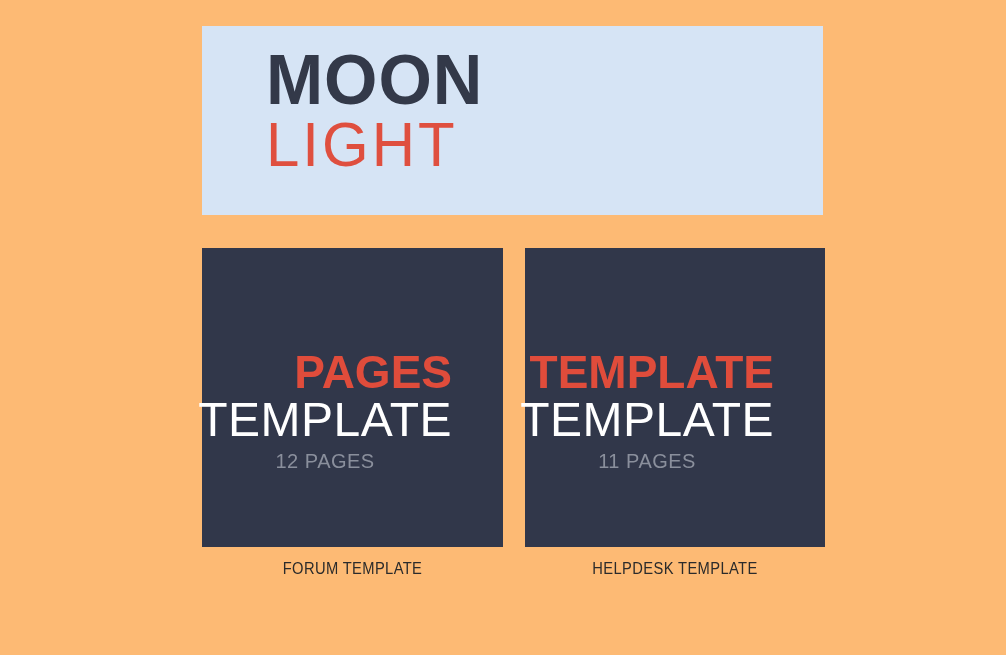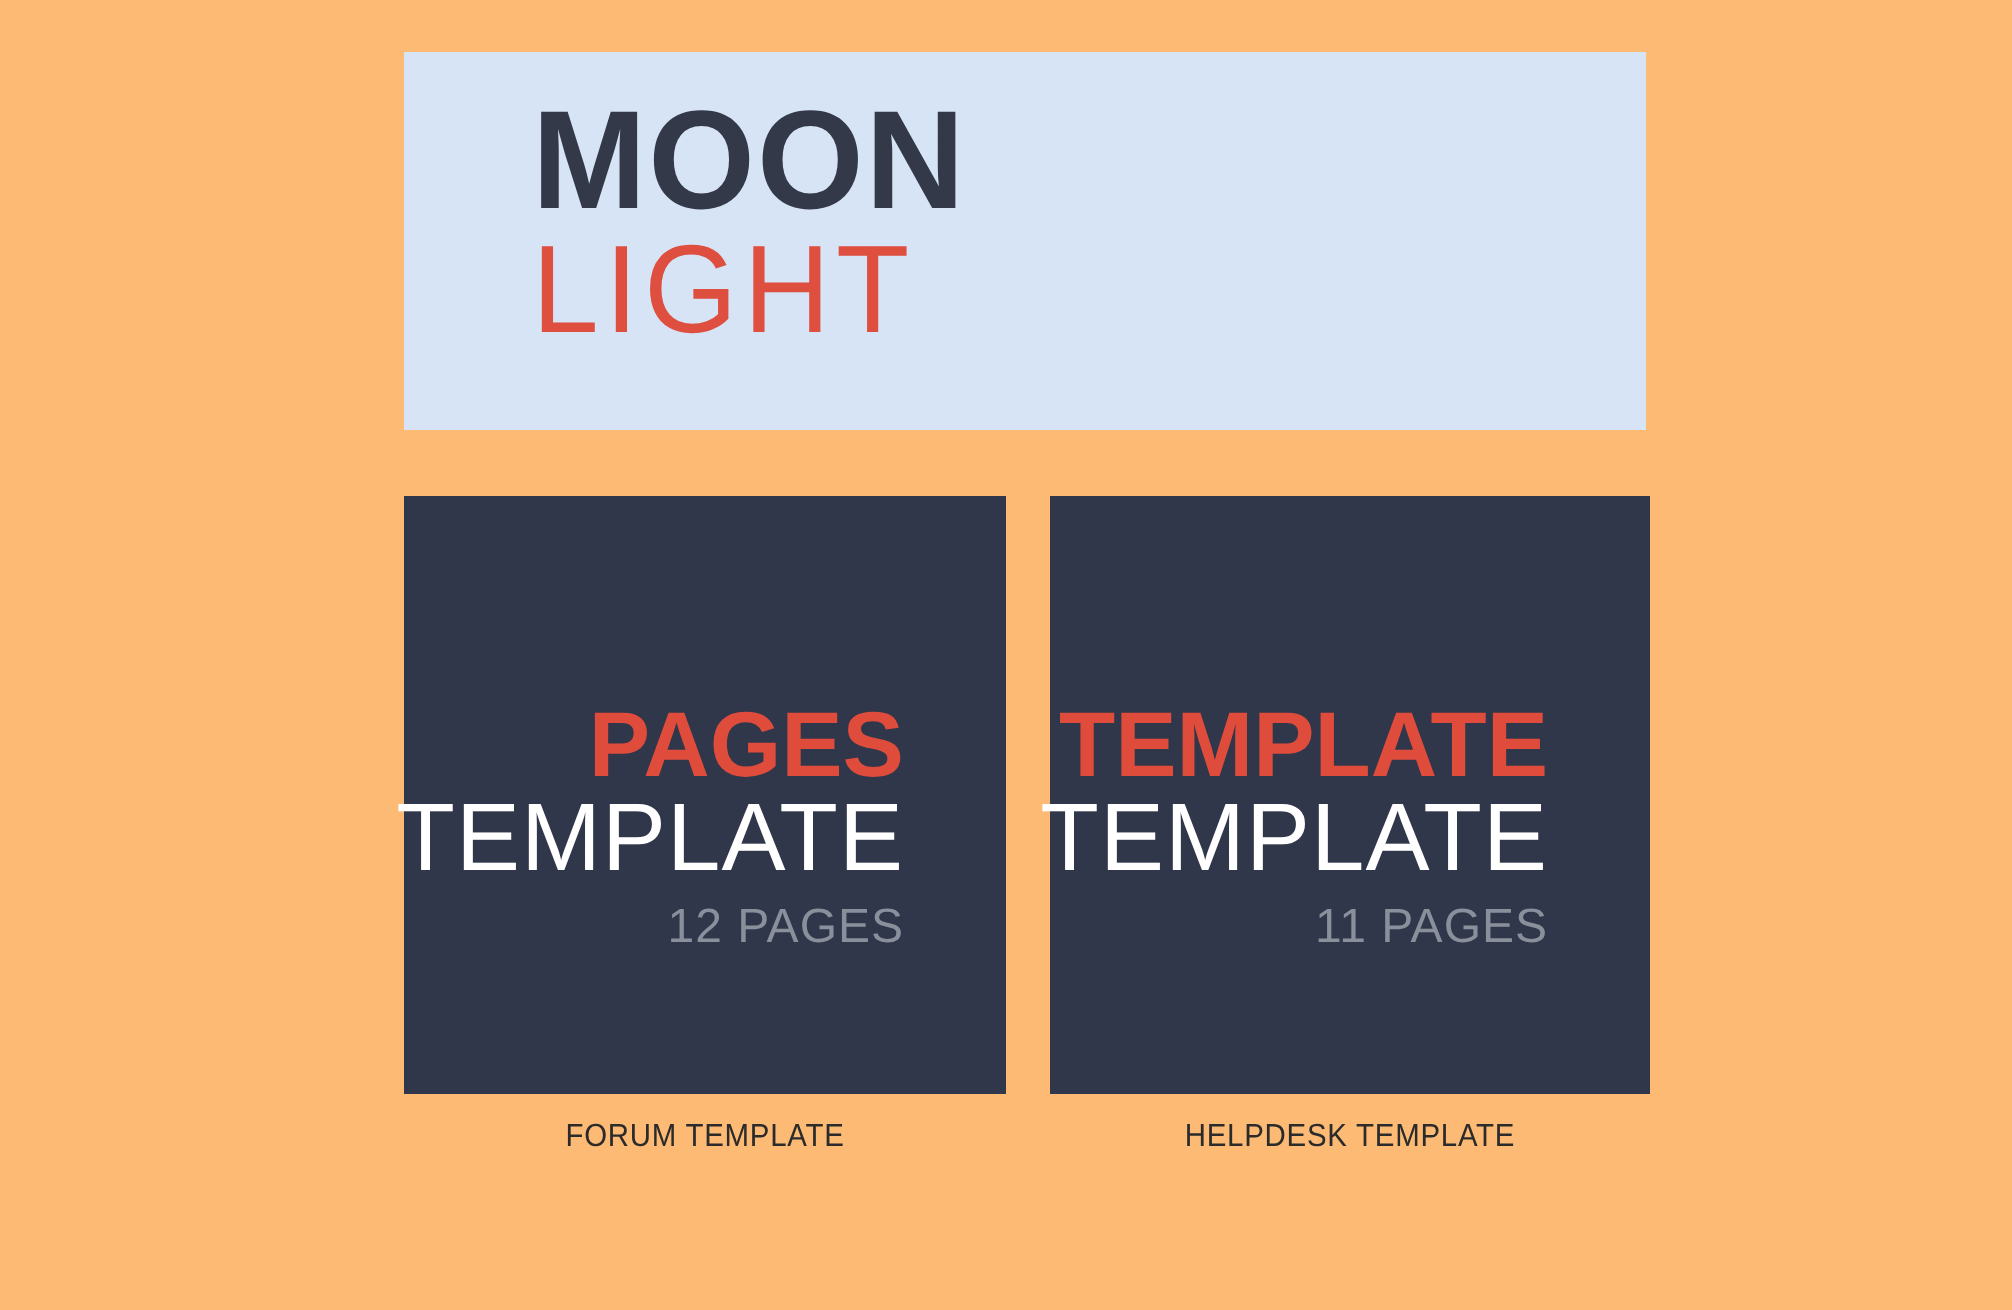--- a/index.html
+++ b/index.html
@@ -100,26 +100,27 @@
     font-size: 48px;
     font-weight: 400;
     letter-spacing: 0.5px;
     color: #ffffff;
     line-height: 1.06;
     white-space: nowrap;
   }
   .card-pages {
     display: block;
     font-family: "Liberation Sans", sans-serif;
-    font-size: 24px;
+    font-size: 20px;
     font-weight: 400;
     letter-spacing: 0.5px;
     color: #8a8f9c;
     line-height: 1.5;
     white-space: nowrap;
+    text-align: center;
   }
 
   
   .caption {
     position: absolute;
     top: 560px;
     font-family: "Liberation Sans", sans-serif;
     font-size: 16px;
     font-weight: 400;
     letter-spacing: 0.4px;

